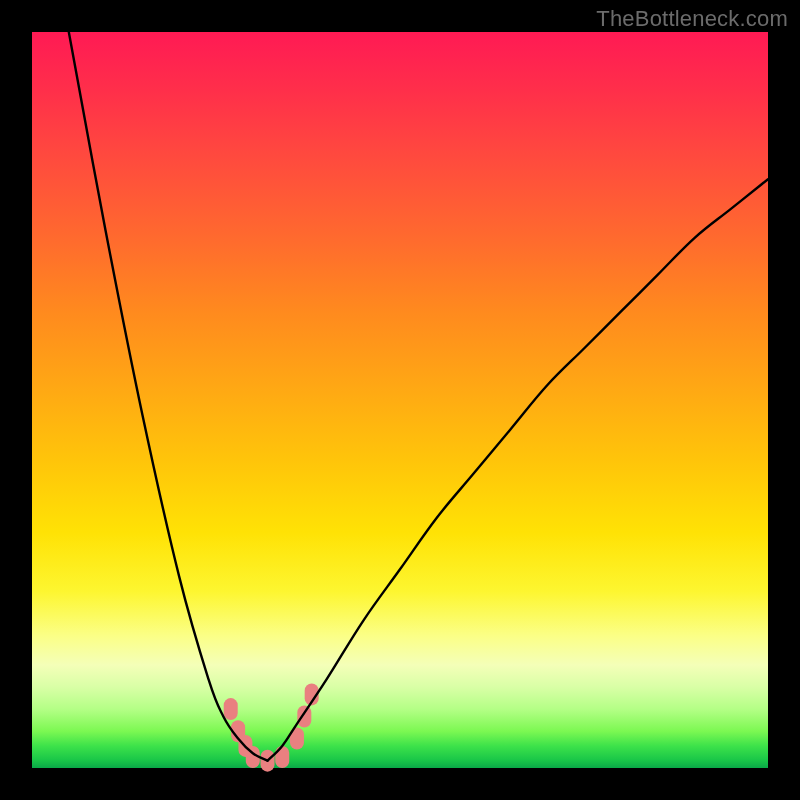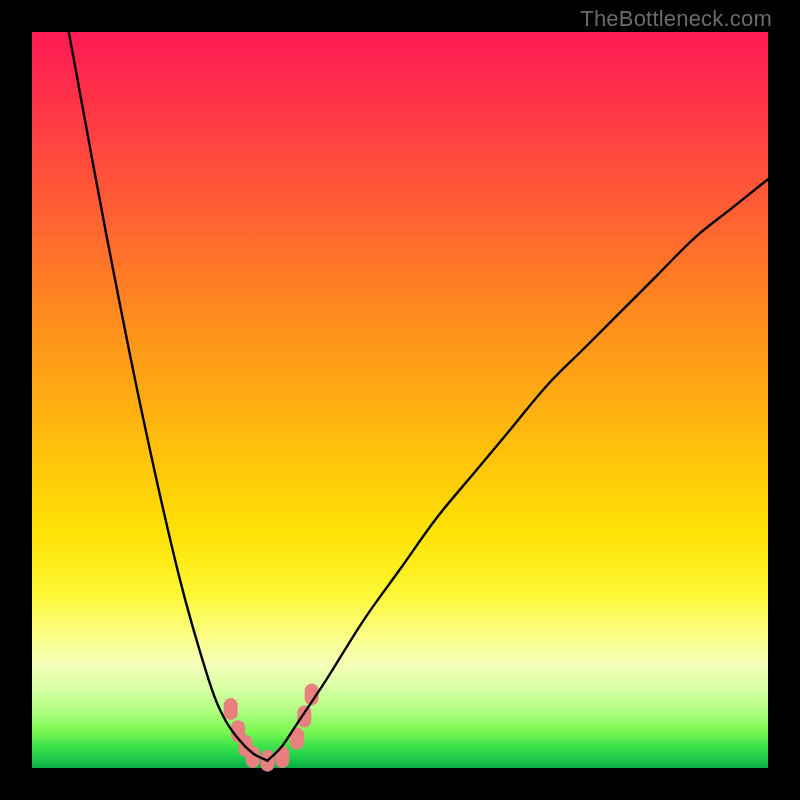--- a/index.html
+++ b/index.html
@@ -39,21 +39,21 @@
       #b4ff86 92%,
       #7cf852 95%,
       #3de24a 97%,
       #18c548 99%,
       #0aa948 100%
     );
   }
   .watermark {
     position: absolute;
     top: 6px;
-    right: 28px;
+    right: 12px;
     color: #6b6b6b;
     font-size: 22px;
     letter-spacing: 0.2px;
   }
   svg.curves {
     position: absolute;
     left: 0; top: 0;
     width: 736px; height: 736px;
     overflow: visible;
   }

